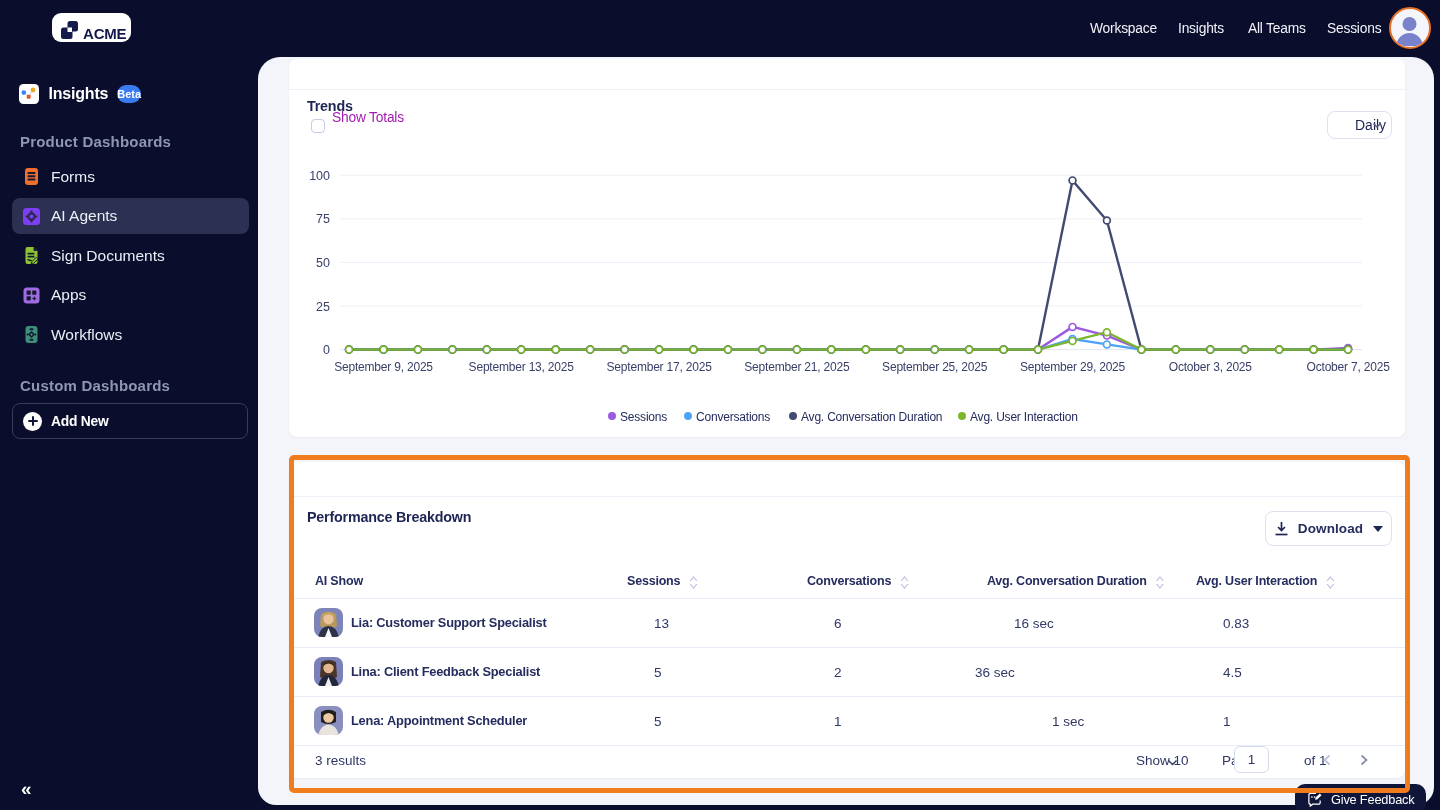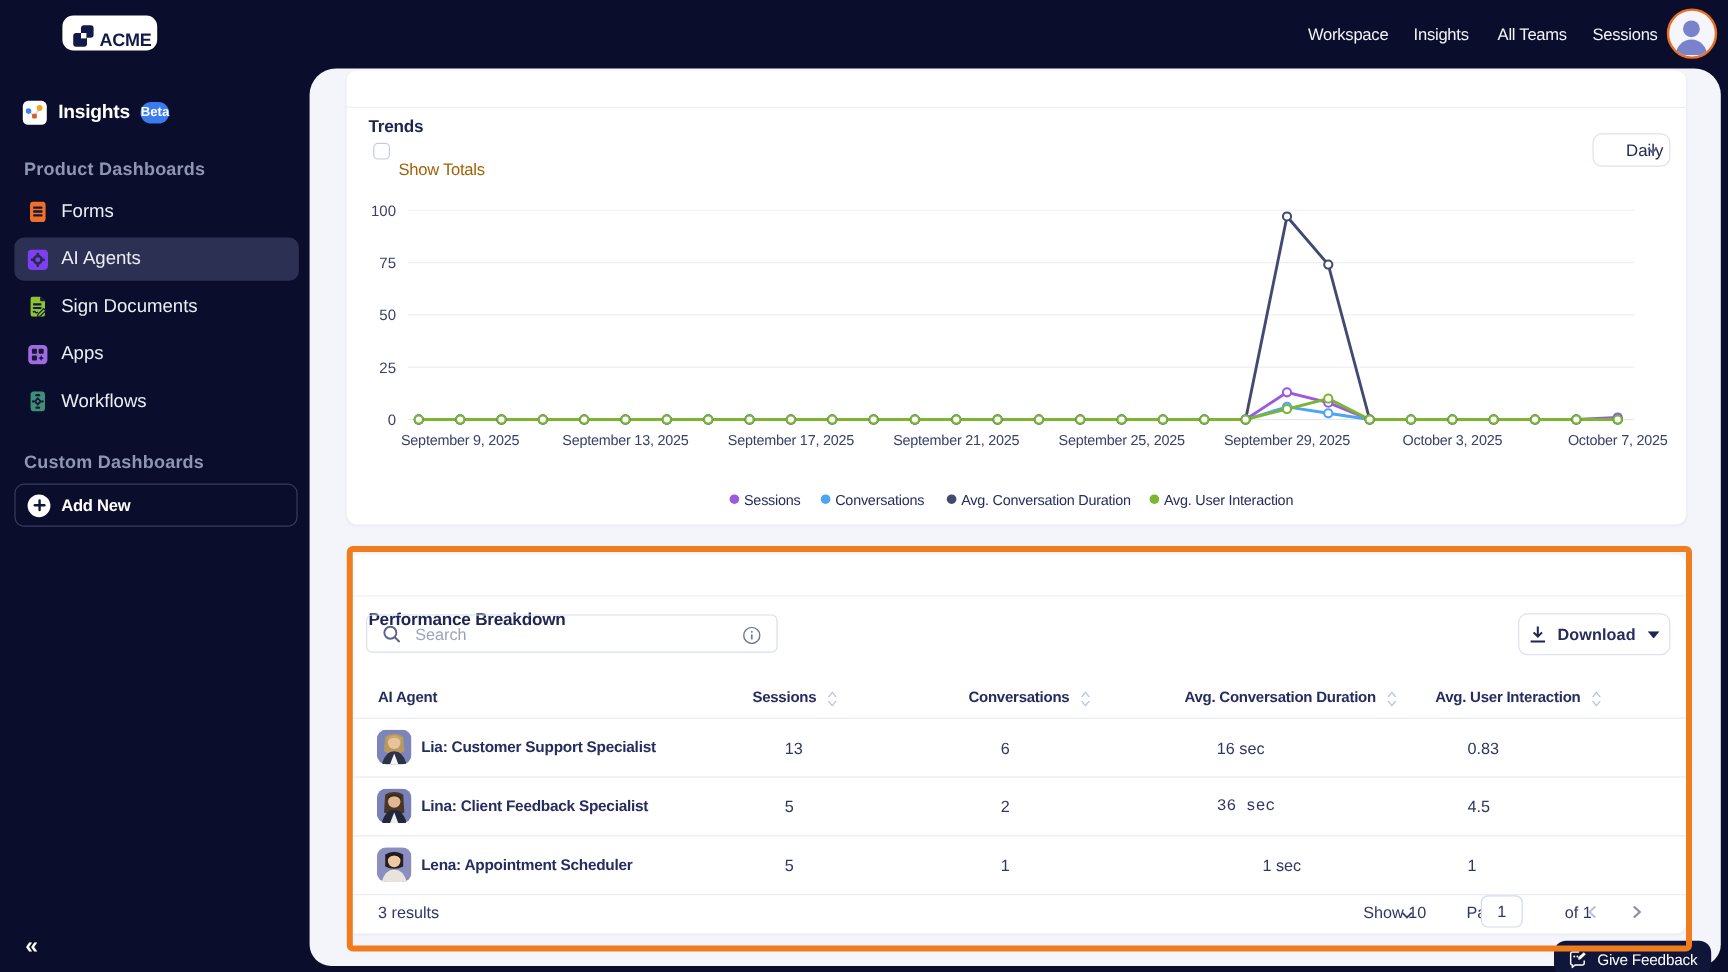--- a/index.html
+++ b/index.html
@@ -31,21 +31,21 @@
 
 
 .main { left:258px; top:57px; width:1176px; height:748px; background:#f4f5fa; border-radius:22px 22px 18px 18px; }
 .card { position:absolute; left:31px; width:1116px; background:#fff; border-radius:8px; box-shadow:0 1px 2px rgba(30,37,90,0.05); }
 .card1 { top:2px; height:378px; }
 .card2 { top:405px; height:316px; }
 .cardtitle { position:absolute; left:18px; top:9px; color:#1e2553; font-size:14.3px; font-weight:bold; letter-spacing:-0.2px;margin-top:38px; }
 .carddiv { position:absolute; left:0; right:0; border-top:1px solid #eef0f7; }
 
 .cbx { position:absolute; left:22px; top:60px; width:14px; height:14px; border:1.5px solid #c5cbe2; border-radius:4px; background:#fff; }
-.cbxlabel { position:absolute; left:43px; top:75px; color:#a16207; font-size:13.8px; letter-spacing:-0.2px; }
+.cbxlabel { position:absolute; left:43px; top:51px; color:#a21caf; font-size:13.8px; letter-spacing:-0.2px; }
 .daily { position:absolute; left:1038px; top:52px; width:65px; height:28px; border:1px solid #dde1f0; border-radius:8px; display:flex; align-items:center; padding-left:27px; color:#1e2553; font-size:14px; }
 
 .search { position:absolute; left:16px; top:50px; width:343px; height:32px; border:1px solid #d9def0; border-radius:5px; display:flex; align-items:center; color:#9aa2bc; font-size:13.5px; }
 .dlbtn { position:absolute; left:976px; top:49px; width:127px; height:35px; border:1px solid #dde1f0; border-radius:8px; background:#fff; display:flex; align-items:center; justify-content:center; color:#252c5e; font-size:13.5px; font-weight:bold; letter-spacing:0.1px; }
 
 .th { position:absolute; color:#252c5e; font-size:12.5px; font-weight:bold; letter-spacing:-0.2px; }
 .td { position:absolute; color:#2f3766; font-size:13.5px;margin-left:27px; }
 .tname { position:absolute; color:#252c5e; font-size:12.8px; font-weight:bold; letter-spacing:-0.2px; }
 .rowsep { position:absolute; left:0; right:0; border-top:1px solid #e9ecf6; }
 .avatarimg { position:absolute; width:29px; height:29px; border-radius:8px; overflow:hidden; }
@@ -320,44 +320,32 @@
 <circle cx="504" cy="357" r="4" fill="#434a71"></circle>
 <text x="512" y="361.5" font-size="12" letter-spacing="-0.2" fill="#252c5e">Avg. Conversation Duration</text>
 <circle cx="673" cy="357" r="4" fill="#7cb52e"></circle>
 <text x="681" y="361.5" font-size="12" letter-spacing="-0.2" fill="#252c5e">Avg. User Interaction</text>
 </svg>
   </div>
 
   <div class="card card2">
     <div class="cardtitle">Performance Breakdown</div>
     <div class="carddiv" style="top:34px;"></div>
-    <div class="search">
-      <svg style="margin:0 12px 0 13px;" width="15" height="15" viewBox="0 0 15 15">
-          <circle cx="6.3" cy="6.3" r="5" stroke="#5a628c" stroke-width="1.6" fill="none"></circle>
-          <path d="M10 10 L14 14" stroke="#5a628c" stroke-width="1.6"></path>
-        </svg>
-      Search
-      <svg style="position:absolute;right:13px;top:9px;" width="15" height="15" viewBox="0 0 15 15">
-          <circle cx="7.5" cy="7.5" r="6.7" stroke="#707896" stroke-width="1.2" fill="none"></circle>
-          <rect x="6.8" y="6.5" width="1.4" height="4.5" rx="0.7" fill="#707896"></rect>
-          <rect x="6.8" y="3.7" width="1.4" height="1.6" rx="0.7" fill="#707896"></rect>
-        </svg>
-    </div>
     <div class="dlbtn">
       <svg style="margin-right:9px;" width="15" height="15" viewBox="0 0 15 15">
           <path d="M7.5 1 L7.5 9 M4 6 L7.5 9.5 L11 6" stroke="#1e2553" stroke-width="1.7" fill="none"></path>
           <path d="M1.5 13.5 L13.5 13.5" stroke="#1e2553" stroke-width="1.7"></path>
         </svg>
       Download
       <svg style="margin-left:10px;" width="10" height="6" viewBox="0 0 10 6">
           <path d="M0 0 L5 6 L10 0 Z" fill="#1e2553"></path>
         </svg>
     </div>
 
-    <div class="th" style="left:26px; top:112px;">AI Agent</div>
+    <div class="th" style="left:26px; top:112px;">AI Show</div>
     <div class="th" style="left:338px; top:112px;">Sessions <span class="sort">&nbsp;</span></div>
     <div class="th" style="left:518px; top:112px;">Conversations <span class="sort">&nbsp;</span></div>
     <div class="th" style="left:698px; top:112px;">Avg. Conversation Duration <span class="sort">&nbsp;</span></div>
     <div class="th" style="left:907px; top:112px;">Avg. User Interaction <span class="sort">&nbsp;</span></div>
     <div class="rowsep" style="top:136px;"></div>
     <div class="rowsep" style="top:185px;"></div>
     <div class="rowsep" style="top:234px;"></div>
     <div class="rowsep" style="top:283px;"></div>
 
     <div class="avatarimg" style="left:25px; top:146px;">
@@ -382,21 +370,21 @@
           <path d="M7 5 Q14.5 1 22 5 L23 20 Q14.5 24 6 20 Z" fill="#4a3627"></path>
           <circle cx="14.5" cy="11" r="5.2" fill="#e2b690"></circle>
           <path d="M9 9 Q14.5 4 20 9 L20 7 Q14.5 2.5 9 7 Z" fill="#3a2a1e"></path>
           <path d="M4 29 Q7 18 14.5 18 Q22 18 25 29 Z" fill="#23273c"></path>
           <path d="M11 29 L14.5 20 L18 29 Z" fill="#efefef"></path>
         </svg>
     </div>
     <div class="tname" style="left:62px; top:202px;">Lina: Client Feedback Specialist</div>
     <div class="td" style="left:338px; top:203px;">5</div>
     <div class="td" style="left:518px; top:203px;">2</div>
-    <div class="td" style="left:698px; top:203px;font-family:Liberation Mono, monospace;">36 sec</div>
+    <div class="td" style="left:659px; top:203px;">36 sec</div>
     <div class="td" style="left:907px; top:203px;">4.5</div>
 
     <div class="avatarimg" style="left:25px; top:244px;">
       <svg width="29" height="29" viewBox="0 0 29 29">
           <rect width="29" height="29" fill="#8b8fc0"></rect>
           <path d="M7 6 Q14.5 1.5 22 6 L22 16 Q14.5 20 7 16 Z" fill="#23211f"></path>
           <circle cx="14.5" cy="11.5" r="5.2" fill="#edc9a2"></circle>
           <path d="M9 9.5 Q14.5 4.5 20 9.5 L20 7.5 Q14.5 3.5 9 7.5 Z" fill="#1c1a18"></path>
           <path d="M4 29 Q7 18.5 14.5 18.5 Q22 18.5 25 29 Z" fill="#e8e4dd"></path>
         </svg>

